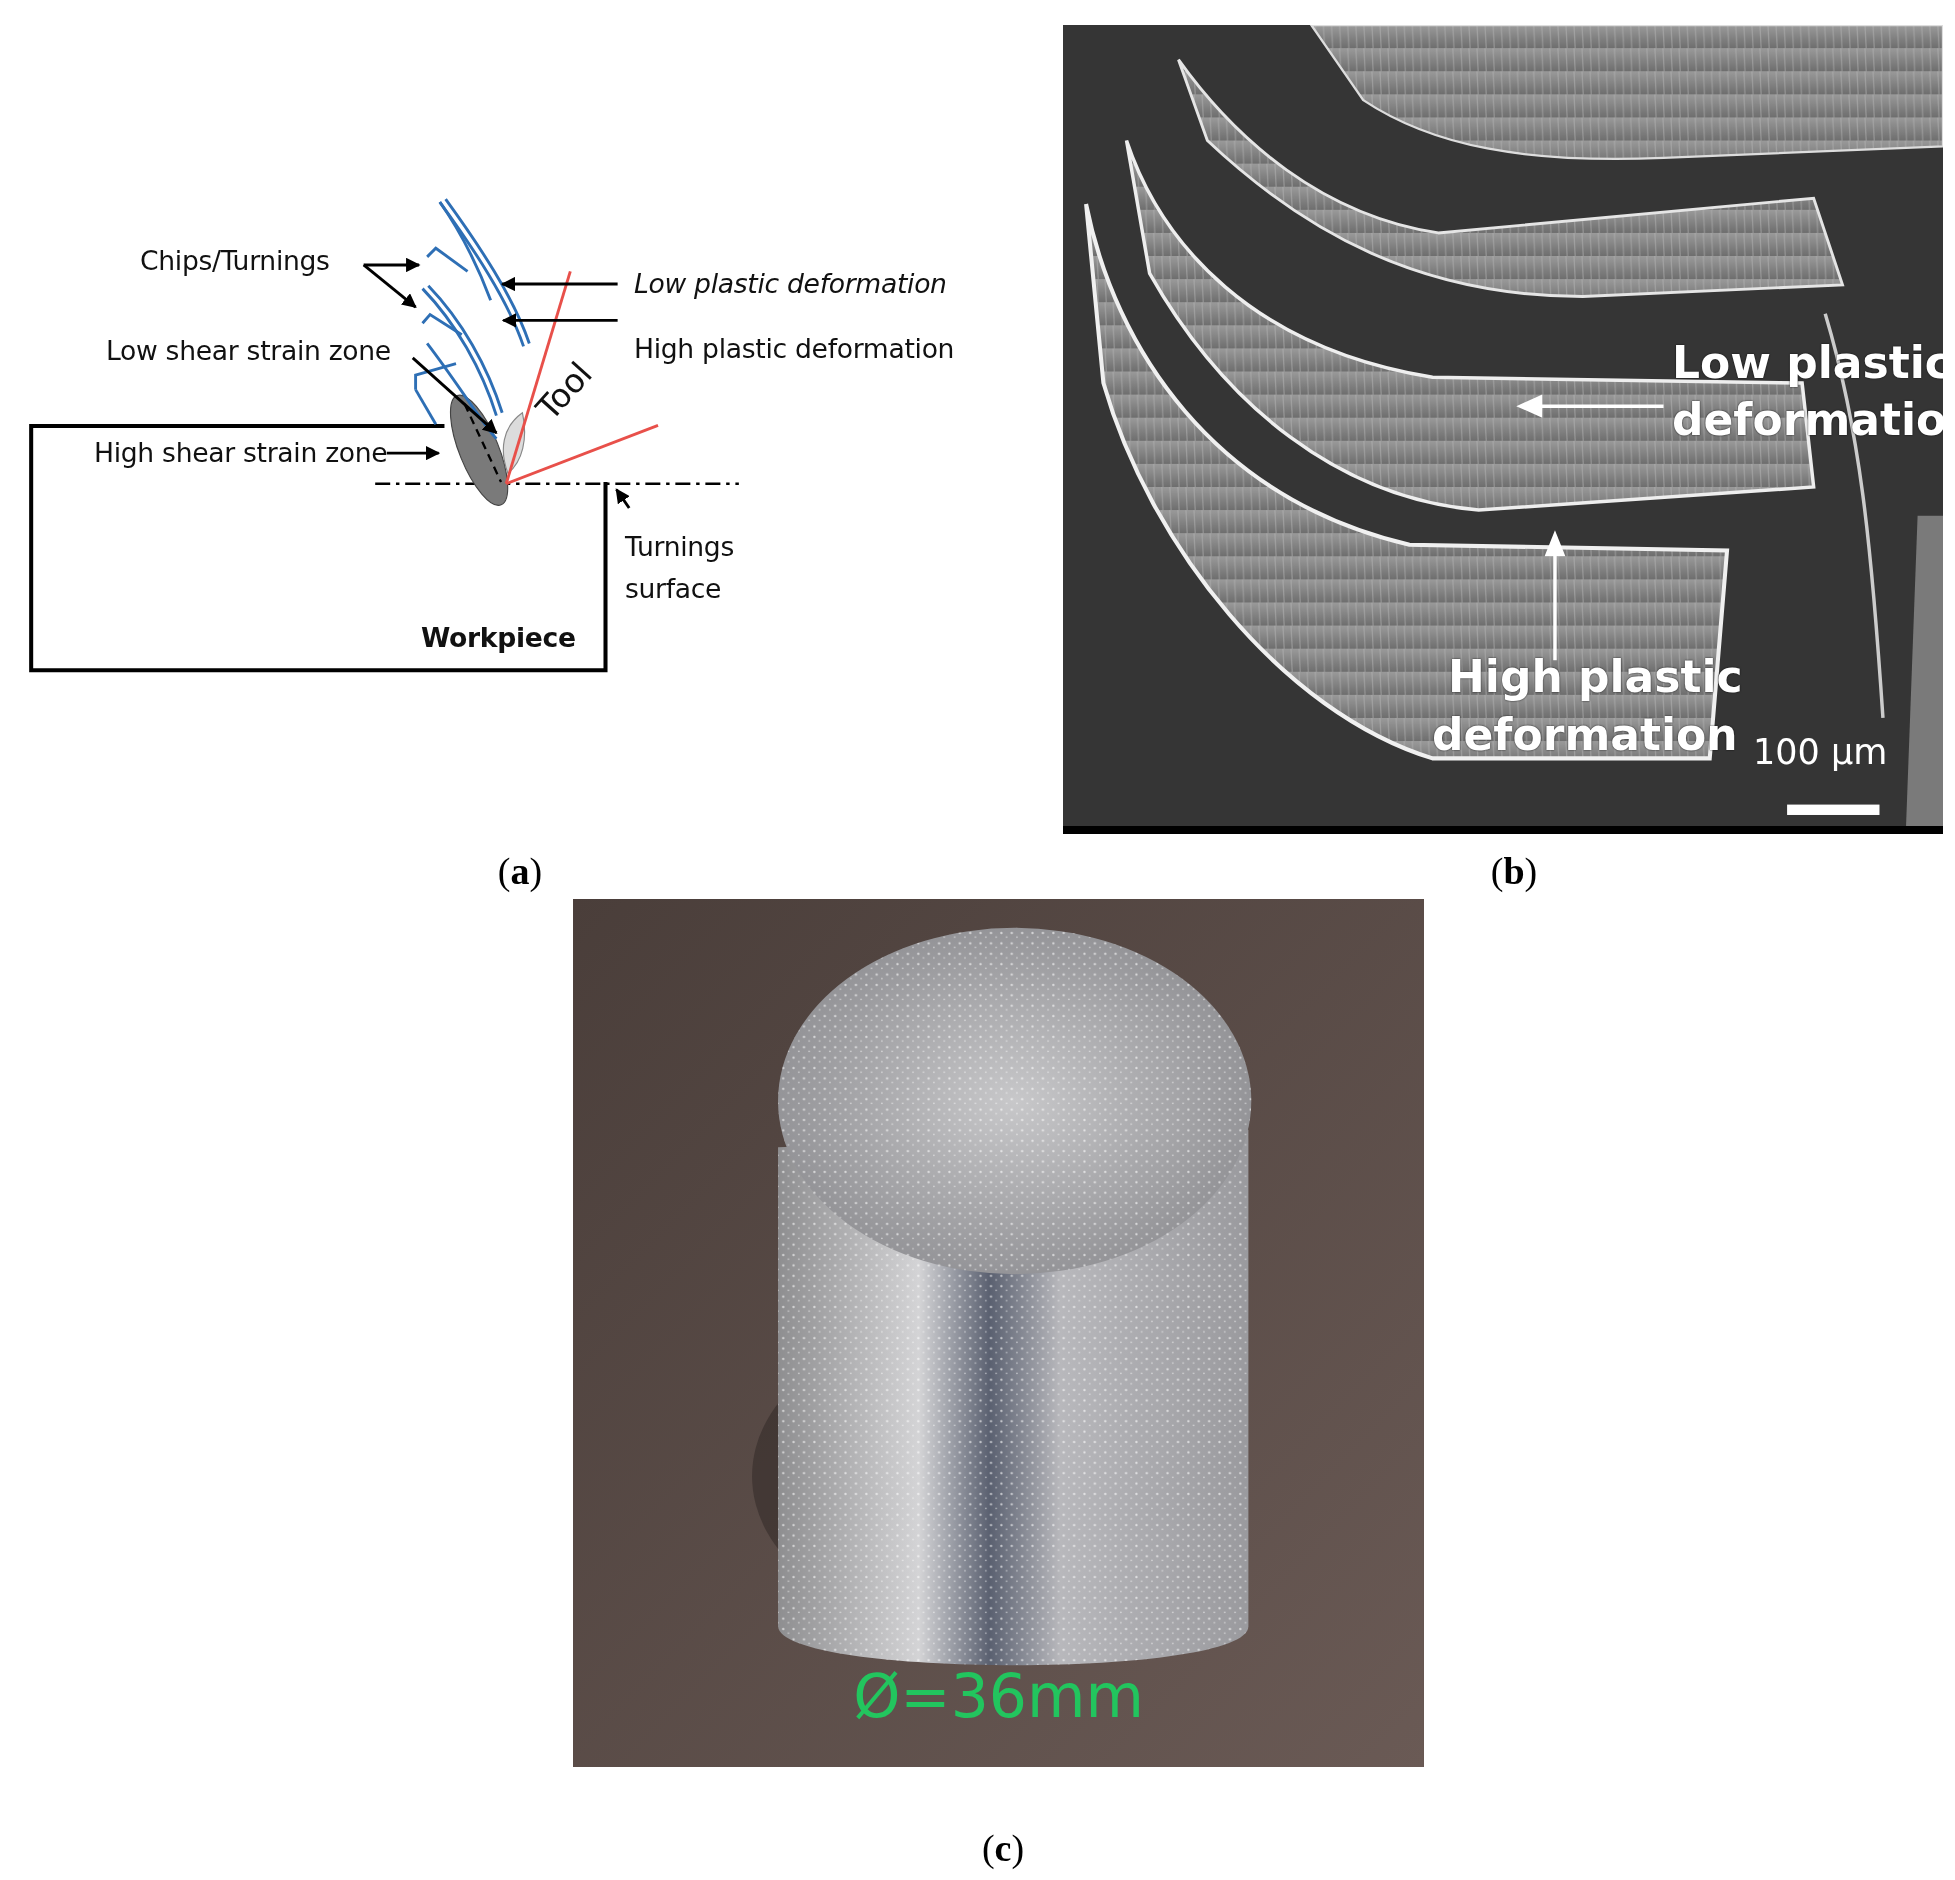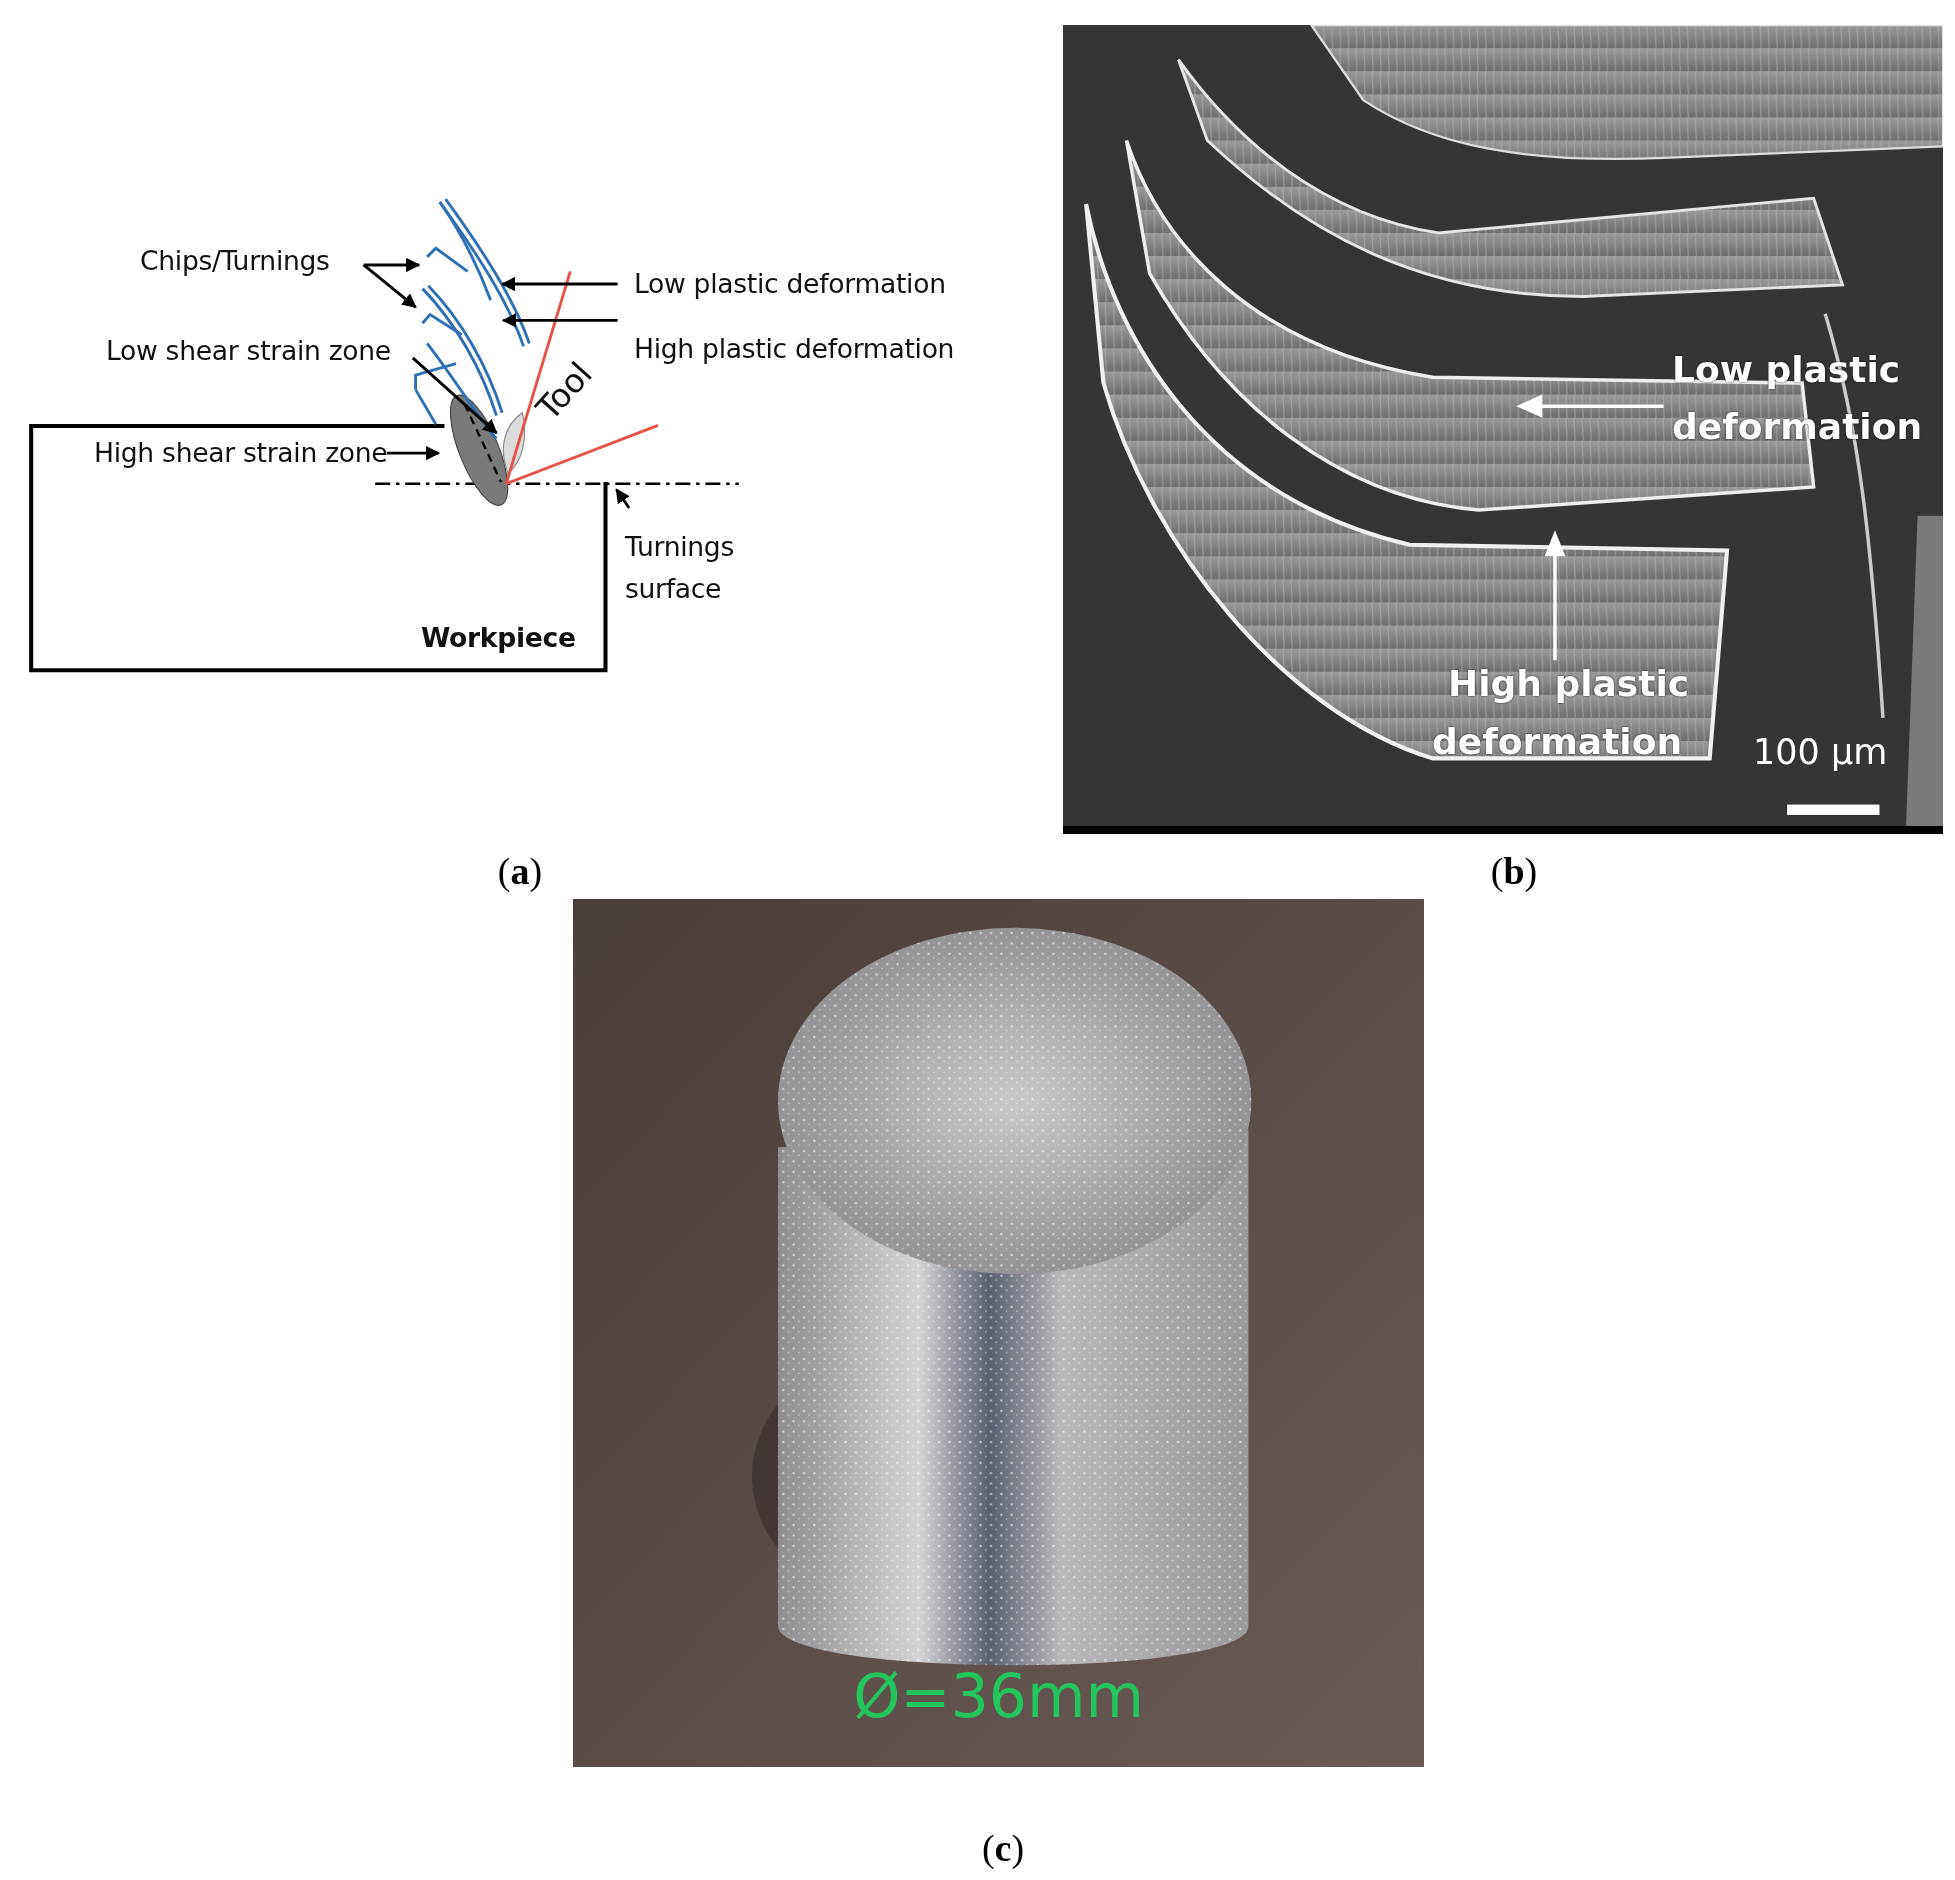--- a/index.html
+++ b/index.html
@@ -6,22 +6,22 @@
   body { width:1955px; height:1880px; position:relative; overflow:hidden;
          font-family:"Liberation Sans", "DejaVu Sans", sans-serif; }
   .abs { position:absolute; }
   .panel-label { position:absolute; font-family:"Liberation Serif", "DejaVu Serif", serif;
                  font-size:38px; color:#000; transform:translateX(-50%); }
   .panel-label b { font-weight:bold; }
   .diag-text { position:absolute; font-family:"DejaVu Sans", sans-serif; font-size:26.6px;
                color:#111; white-space:nowrap; letter-spacing:-0.3px; }
   .sem { position:absolute; left:1063px; top:25px; width:880px; height:809px;
          background:#3a3a3a; overflow:hidden; border-bottom:8px solid #000; box-sizing:border-box; }
-  .sem-text { position:absolute; color:#fff; font-weight:bold; font-size:36px;
-              font-family:"DejaVu Sans", sans-serif; white-space:nowrap; text-shadow:0 0 1.7px #000;margin-top:12px; }
+  .sem-text { position:absolute; color:#fff; font-weight:bold; font-size:44px;
+              font-family:"DejaVu Sans", sans-serif; white-space:nowrap; text-shadow:0 0 1.7px #000; }
   .photo { position:absolute; left:573px; top:899px; width:851px; height:868px;
            overflow:hidden; background:#5a4a45; }
   .photo-text { position:absolute; color:#22c55e; font-size:60px; font-family:"DejaVu Sans", sans-serif;
                 white-space:nowrap; left:50%; transform:translateX(-50%); top:762px; }
   .scalebar-text { position:absolute; color:#ffffff; font-size:35px; font-family:"DejaVu Sans", sans-serif; white-space:nowrap; }
 </style>
 </head>
 <body>
 
 <div class="abs" style="left:0;top:0;width:1039px;height:837px;">
@@ -65,21 +65,21 @@
       <line x1="630" y1="459" x2="720" y2="532" marker-end="url(#arr)"></line>
       <line x1="1070" y1="492" x2="870" y2="492" marker-end="url(#arr)"></line>
       <line x1="1070" y1="555" x2="872" y2="555" marker-end="url(#arr)"></line>
       <line x1="715" y1="620" x2="860" y2="750" marker-end="url(#arr)"></line>
       <line x1="670" y1="785" x2="760" y2="785" marker-end="url(#arr)"></line>
       <line x1="1090" y1="880" x2="1068" y2="848" marker-end="url(#arr)"></line>
     </g>
   </svg>
 
   <span class="diag-text" style="left:140px;top:245px;">Chips/Turnings</span>
-  <span class="diag-text" style="left:634px;top:268px;">Low plastic deformation</span>
+  <span class="diag-text" style="left:634px;top:268px;font-style:italic;">Low plastic deformation</span>
   <span class="diag-text" style="left:634px;top:305px;margin-top:28px;">High plastic deformation</span>
   <span class="diag-text" style="left:106px;top:335px;">Low shear strain zone</span>
   <span class="diag-text" style="left:62px;top:437px;margin-left:32px;">High shear strain zone</span>
   <span class="diag-text" style="left:543px;top:395px;font-size:33px;transform:rotate(-48deg);transform-origin:left center;">Tool</span>
   <span class="diag-text" style="left:625px;top:531px;">Turnings</span>
   <span class="diag-text" style="left:625px;top:573px;">surface</span>
   <span class="diag-text" style="left:421px;top:622px;font-weight:bold;">Workpiece</span>
 </div>
 
 <div class="panel-label" style="left:520px;top:849px;">(<b>a</b>)</div>

